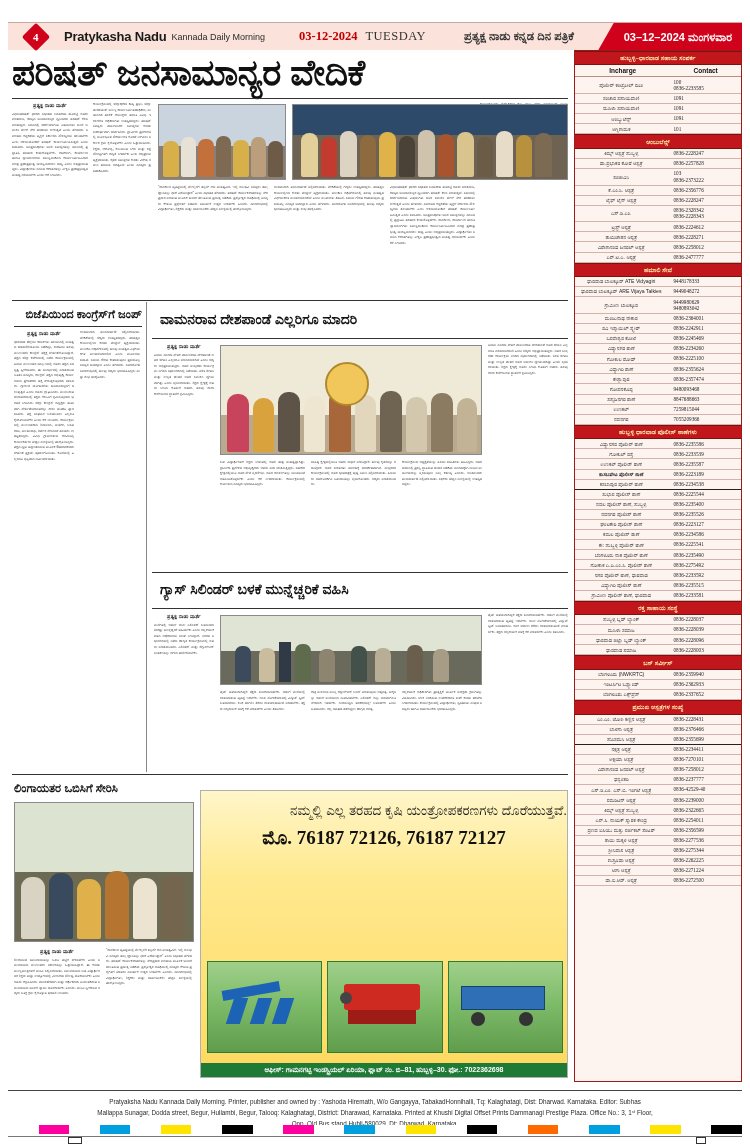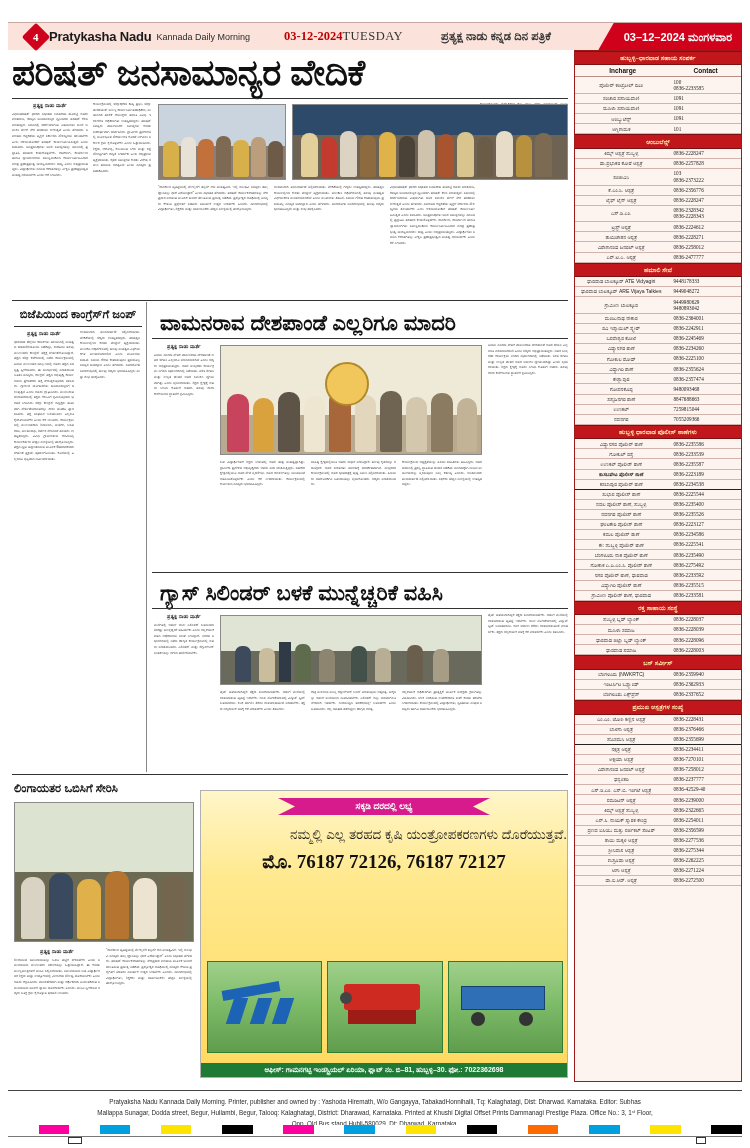--- a/index.html
+++ b/index.html
@@ -19,24 +19,24 @@
   }
   .logo-diamond {
     width: 20px; height: 20px; background:#d0021b; transform: rotate(45deg);
     margin-left: 18px; display:flex; align-items:center; justify-content:center;
     border-radius: 2px;
   }
   .logo-diamond span {
     transform: rotate(-45deg); color:#fff; font-weight:bold; font-size:11px;
     font-family:"Liberation Serif", serif;
   }
-  .paper-name { margin-left: 3px; font-weight: bold; font-size: 13px; color:#1a1a1a; letter-spacing:-0.2px; }
+  .paper-name { margin-left: 18px; font-weight: bold; font-size: 13px; color:#1a1a1a; letter-spacing:-0.2px; }
   .paper-sub { margin-left: 5px; font-size: 9px; color:#2a2a2a; }
   .mh-date { margin-left: 34px; font-family:"Liberation Serif", serif; font-weight:bold; font-size:12.5px; color:#c00000; }
-  .mh-day { font-family:"Liberation Serif", serif; font-size:12.5px; color:#333; letter-spacing:0.5px;}
+  .mh-day { margin-left: 8px; font-family:"Liberation Serif", serif; font-size:12.5px; color:#333; letter-spacing:0.5px;}
   .mh-kn { margin-left: 38px; font-size: 11.5px; color:#333; font-weight:bold; }
   .mh-red-tab {
     position:absolute; right:0; top:0; height:28px; background:#d0021b;
     color:#fff; font-size:11px; font-weight:bold; display:flex; align-items:center;
     padding: 0 10px 0 26px;
     clip-path: polygon(16px 0, 100% 0, 100% 100%, 0 100%);
   }
 
   
   .main-headline {
@@ -56,21 +56,21 @@
     margin-bottom: 2px; letter-spacing: 0.2px;
   }
 
   
   .photo { position:absolute; overflow:hidden; border: 0.5px solid #8a8a8a; }
 
   
   .sub-headline {
     position:absolute; font-weight:bold; color:#111; white-space:nowrap;
   }
-  .sh-big { font-size: 21px; }
+  .sh-big { font-size: 14px; }
   .sh-small { font-size: 11.5px; }
 
   
   .sidebar {
     position:absolute; left: 574px; top: 50px; width: 168px; height: 1032px;
     border: 1px solid #9b1b1b; background:#fdf4f0;
     display:flex; flex-direction:column; overflow:hidden;
   }
   .sec-head {
     background:#c0161c; color:#ffe9a8; font-size:6.2px; font-weight:bold;
@@ -206,21 +206,21 @@
     <div style="position:absolute;left:164px;bottom:2px;width:17px;height:45px;background:#d9c48e;border-radius:8px 8px 2px 2px;"></div>
     <div style="position:absolute;left:184px;bottom:2px;width:16px;height:40px;background:#6a5c47;border-radius:8px 8px 2px 2px;"></div>
     <div style="position:absolute;left:203px;bottom:2px;width:17px;height:46px;background:#e6dcc8;border-radius:8px 8px 2px 2px;"></div>
     <div style="position:absolute;left:223px;bottom:2px;width:16px;height:42px;background:#b8913f;border-radius:8px 8px 2px 2px;"></div>
     <div style="position:absolute;left:242px;bottom:2px;width:17px;height:44px;background:#7d6a52;border-radius:8px 8px 2px 2px;"></div>
   </div>
 
   <div class="hline" style="left:12px; top:300px; width:556px;"></div>
   <div class="vline" style="left:146px; top:302px; height:470px;"></div>
 
-  <div class="sub-headline sh-small" style="left:14px; top:308px; width:128px; text-align:center; white-space:normal;">ಬಿಜೆಪಿಯಿಂದ ಕಾಂಗ್ರೆಸ್‌ಗೆ ಜಂಪ್</div>
+  <div class="sub-headline sh-small" style="left:14px; top:308px; width:128px; text-align:right; white-space:normal;">ಬಿಜೆಪಿಯಿಂದ ಕಾಂಗ್ರೆಸ್‌ಗೆ ಜಂಪ್</div>
   <div class="hline" style="left:14px; top:326px; width:128px;"></div>
   <div class="col-text" style="left:14px; top:330px; width:60px; height:438px;">
     <div class="byline">ಪ್ರತ್ಯಕ್ಷ ನಾಡು ವಾರ್ತೆ</div>
     <div>ಧಾರವಾಡ ಜಿಲ್ಲೆಯ ರಾಜಕೀಯ ವಲಯದಲ್ಲಿ ಮಹತ್ವದ ಬೆಳವಣಿಗೆಯೊಂದು ನಡೆದಿದ್ದು, ಬಿಜೆಪಿಯ ಹಲವು ಮುಖಂಡರು ಕಾಂಗ್ರೆಸ್ ಪಕ್ಷಕ್ಕೆ ಸೇರ್ಪಡೆಗೊಂಡಿದ್ದಾರೆ. ಪಕ್ಷದ ಜಿಲ್ಲಾ ಕಚೇರಿಯಲ್ಲಿ ನಡೆದ ಕಾರ್ಯಕ್ರಮದಲ್ಲಿ ಹಿರಿಯ ಮುಖಂಡರ ಸಮ್ಮುಖದಲ್ಲಿ ಅವರು ಪಕ್ಷದ ಸದಸ್ಯತ್ವ ಸ್ವೀಕರಿಸಿದರು. ಈ ಸಂದರ್ಭದಲ್ಲಿ ಮಾತನಾಡಿದ ನೂತನ ಸದಸ್ಯರು, ಕಾಂಗ್ರೆಸ್ ಪಕ್ಷದ ಅಭಿವೃದ್ಧಿ ಕಾರ್ಯಗಳಿಂದ ಪ್ರೇರಿತರಾಗಿ ಪಕ್ಷ ಸೇರುತ್ತಿರುವುದಾಗಿ ತಿಳಿಸಿದರು. ಗ್ಯಾರಂಟಿ ಯೋಜನೆಗಳು ಜನಸಾಮಾನ್ಯರಿಗೆ ತಲುಪುತ್ತಿವೆ ಎಂದು ಅವರು ಶ್ಲಾಘಿಸಿದರು. ಮುಂಬರುವ ಚುನಾವಣೆಯಲ್ಲಿ ಪಕ್ಷದ ಗೆಲುವಿಗೆ ಶ್ರಮಿಸುವುದಾಗಿ ಭರವಸೆ ನೀಡಿದರು. ಜಿಲ್ಲಾ ಕಾಂಗ್ರೆಸ್ ಅಧ್ಯಕ್ಷರು ಹೊಸದಾಗಿ ಸೇರ್ಪಡೆಯಾದವರನ್ನು ಶಾಲು ಹೊದಿಸಿ ಸ್ವಾಗತಿಸಿದರು. ಪಕ್ಷ ಸಂಘಟನೆ ಬಲಪಡಿಸಲು ಎಲ್ಲರೂ ಕೈಜೋಡಿಸಬೇಕು ಎಂದು ಕರೆ ನೀಡಿದರು. ಕಾರ್ಯಕ್ರಮದಲ್ಲಿ ಮುಖಂಡರಾದ ಶಿವಾನಂದ, ಮಹೇಶ, ಬಸವರಾಜ, ಮಂಜುನಾಥ, ರಮೇಶ ಸೇರಿದಂತೆ ಹಲವರು ಉಪಸ್ಥಿತರಿದ್ದರು. ವಿವಿಧ ಗ್ರಾಮಗಳಿಂದ ಆಗಮಿಸಿದ್ದ ಕಾರ್ಯಕರ್ತರು ಹೆಚ್ಚಿನ ಸಂಖ್ಯೆಯಲ್ಲಿ ಪಾಲ್ಗೊಂಡಿದ್ದರು. ಪಕ್ಷದ ಧ್ವಜ ಹಸ್ತಾಂತರಿಸುವ ಮೂಲಕ ಔಪಚಾರಿಕವಾಗಿ ಸೇರ್ಪಡೆ ಪ್ರಕ್ರಿಯೆ ಪೂರ್ಣಗೊಂಡಿತು. ಕೊನೆಯಲ್ಲಿ ಎಲ್ಲರಿಗೂ ಧನ್ಯವಾದ ಅರ್ಪಿಸಲಾಯಿತು.</div>
   </div>
   <div class="col-text" style="left:80px; top:330px; width:60px; height:438px;">
     <div>ಅಂತಿಮವಾಗಿ ವಂದನಾರ್ಪಣೆ ಸಲ್ಲಿಸಲಾಯಿತು. ವೇದಿಕೆಯಲ್ಲಿ ಗಣ್ಯರು ಉಪಸ್ಥಿತರಿದ್ದರು. ಪರಿಷತ್ತಿನ ಕಾರ್ಯವೈಖರಿ ಕುರಿತು ಮೆಚ್ಚುಗೆ ವ್ಯಕ್ತವಾಯಿತು. ಮುಂದಿನ ಅಧಿವೇಶನದಲ್ಲಿ ಹಲವು ಮಹತ್ವದ ವಿಧೇಯಕಗಳ ಮಂಡನೆಯಾಗಲಿದೆ ಎಂದು ಮೂಲಗಳು ತಿಳಿಸಿವೆ. ಸದನದ ಗೌರವ ಕಾಪಾಡುವುದು ಪ್ರತಿಯೊಬ್ಬ ಸದಸ್ಯರ ಜವಾಬ್ದಾರಿ ಎಂದು ಹೇಳಿದರು. ಸಮಾರೋಪ ಸಮಾರಂಭದಲ್ಲಿ ಹಲವು ಗಣ್ಯರು ಭಾಗವಹಿಸಿದ್ದರು ಮತ್ತು ಶುಭ ಹಾರೈಸಿದರು.</div>
   </div>
 
   <div class="sub-headline sh-big" style="left:160px; top:311px;">ವಾಮನರಾವ ದೇಶಪಾಂಡೆ ಎಲ್ಲರಿಗೂ ಮಾದರಿ</div>
@@ -308,21 +308,20 @@
 
   <div class="col-text" style="left:14px; top:948px; width:86px; height:130px;">
     <div class="byline">ಪ್ರತ್ಯಕ್ಷ ನಾಡು ವಾರ್ತೆ</div>
     <div>ಲಿಂಗಾಯತ ಸಮುದಾಯವನ್ನು ಒಬಿಸಿ ಪಟ್ಟಿಗೆ ಸೇರಿಸಬೇಕು ಎಂದು ಸಮುದಾಯದ ಮುಖಂಡರು ಸರ್ಕಾರವನ್ನು ಒತ್ತಾಯಿಸಿದ್ದಾರೆ. ಈ ಕುರಿತು ಮುಖ್ಯಮಂತ್ರಿಗಳಿಗೆ ಮನವಿ ಸಲ್ಲಿಸಲಾಯಿತು. ಸಮುದಾಯದ ಬಡ ವಿದ್ಯಾರ್ಥಿಗಳಿಗೆ ಶಿಕ್ಷಣ ಮತ್ತು ಉದ್ಯೋಗದಲ್ಲಿ ಮೀಸಲಾತಿ ಸೌಲಭ್ಯ ದೊರೆಯಬೇಕು ಎಂದು ಅವರು ಆಗ್ರಹಿಸಿದರು. ಸಾಮಾಜಿಕವಾಗಿ ಮತ್ತು ಆರ್ಥಿಕವಾಗಿ ಹಿಂದುಳಿದಿರುವ ಸಮುದಾಯದ ಜನರಿಗೆ ನ್ಯಾಯ ದೊರಕಿಸಬೇಕು ಎಂದರು. ಮನವಿ ಸ್ವೀಕರಿಸಿದ ಗಣ್ಯರು ಸೂಕ್ತ ಕ್ರಮ ಕೈಗೊಳ್ಳುವ ಭರವಸೆ ನೀಡಿದರು.</div>
   </div>
   <div class="col-text" style="left:106px; top:948px; width:86px; height:130px;">
     <div>"ಶಾಸಕಾಂಗ ವ್ಯವಸ್ಥೆಯಲ್ಲಿ ಮೇಲ್ಮನೆಗೆ ತನ್ನದೇ ಆದ ಮಹತ್ವವಿದೆ. ಇಲ್ಲಿ ಅನುಭವಿ ಸದಸ್ಯರು ತಮ್ಮ ಜ್ಞಾನವನ್ನು ಧಾರೆ ಎರೆಯುತ್ತಾರೆ" ಎಂದು ಸಭಾಪತಿ ಹೇಳಿದರು. ಪರಿಷತ್ ಕಾರ್ಯಕಲಾಪಗಳನ್ನು ನೇರಪ್ರಸಾರ ಮಾಡುವ ಮೂಲಕ ಜನರಿಗೆ ತಲುಪಿಸುವ ಪ್ರಯತ್ನ ನಡೆದಿದೆ. ಪ್ರಶ್ನೋತ್ತರ ಅವಧಿಯಲ್ಲಿ ಸದಸ್ಯರು ಕೇಳುವ ಪ್ರಶ್ನೆಗಳಿಗೆ ಸಚಿವರು ಸಮರ್ಪಕ ಉತ್ತರ ನೀಡಬೇಕು ಎಂದರು. ಸಮಾರಂಭದಲ್ಲಿ ವಿದ್ಯಾರ್ಥಿಗಳು, ಶಿಕ್ಷಕರು ಮತ್ತು ಸಾರ್ವಜನಿಕರು ಹೆಚ್ಚಿನ ಸಂಖ್ಯೆಯಲ್ಲಿ ಪಾಲ್ಗೊಂಡಿದ್ದರು.</div>
   </div>
 
   <div class="advert">
-    <div class="ad-ribbon">ಸಕ್ಕಡಿ ದರದಲ್ಲಿ ಲಭ್ಯ</div>
     <div class="ad-sub">ನಮ್ಮಲ್ಲಿ ಎಲ್ಲ ತರಹದ ಕೃಷಿ ಯಂತ್ರೋಪಕರಣಗಳು ದೊರೆಯುತ್ತವೆ.</div>
     <div class="ad-phone">ಮೊ. 76187 72126, 76187 72127</div>
     <div class="ad-prods">
       <div class="ad-prod">
         <div style="position:absolute;left:14px;top:24px;width:58px;height:10px;background:#1d63b5;transform:rotate(-10deg);"></div>
         <div style="position:absolute;left:22px;top:36px;width:14px;height:26px;background:#1d63b5;transform:skewX(-18deg);"></div>
         <div style="position:absolute;left:46px;top:36px;width:14px;height:26px;background:#1d63b5;transform:skewX(-18deg);"></div>
         <div style="position:absolute;left:68px;top:36px;width:14px;height:26px;background:#1d63b5;transform:skewX(-18deg);"></div>
       </div>
       <div class="ad-prod">

